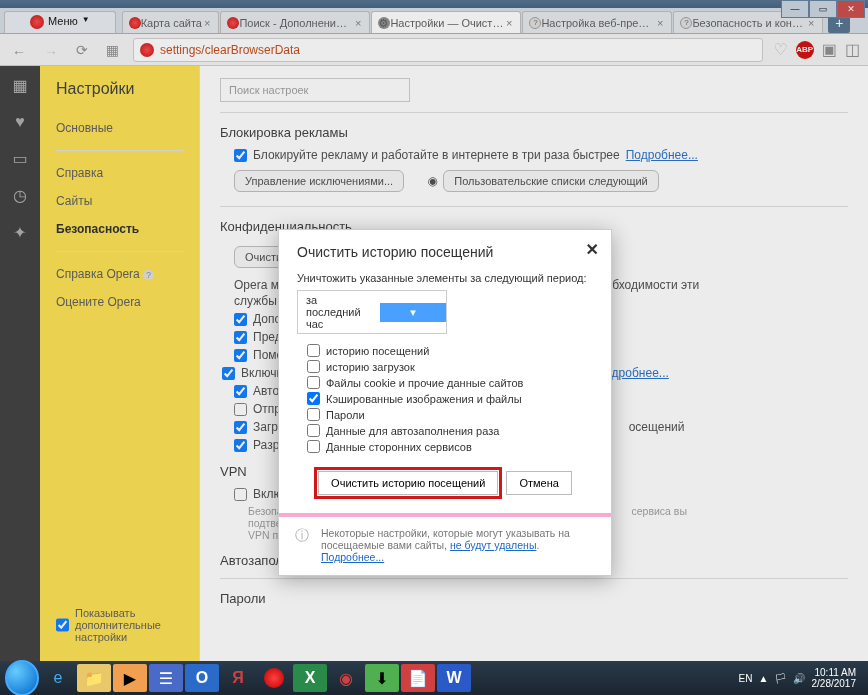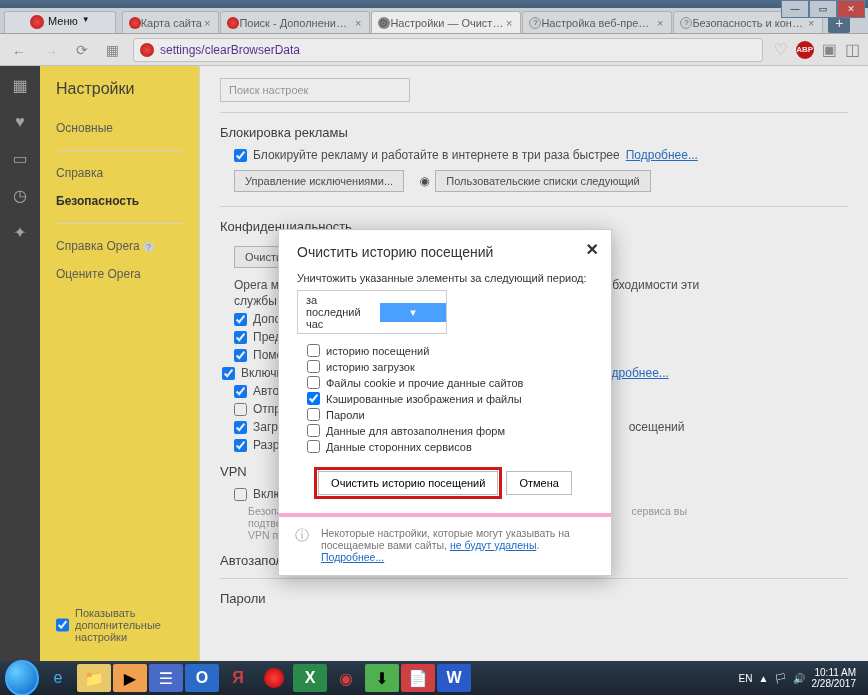--- a/index.html
+++ b/index.html
@@ -45,21 +45,21 @@
 .side-sep { height: 1px; background: #e0e0e0; margin: 8px 16px; }
 .side-check { position: absolute; bottom: 52px; left: 52px; font-size: 11px; color: #555; display: flex; gap: 6px; padding-left: 4px; }
 .side-check input { accent-color: #0076ff; }
 
 .content { flex: 1; background: #fff; padding: 12px 20px; overflow: hidden; position: relative; font-size: 12px; color: #444; }
 .search-settings { width: 190px; height: 24px; border: 1px solid #ccc; padding: 0 8px; font-size: 11px; color: #999; display:flex; align-items:center; }
 .sect-hr { border: none; border-top: 1px solid #ddd; margin: 10px 0; }
 .sect-title { font-size: 13px; color: #333; margin: 12px 0 8px; font-weight: normal; }
 .row { display: flex; align-items: center; gap: 6px; margin: 4px 0 4px 14px; }
 .row input[type=checkbox] { accent-color: #0076ff; }
-.btn { display: inline-block; border: 1px solid #bbb; background: #f7f7f7; padding: 4px 10px; font-size: 11px; border-radius: 0; margin: 4px 6px 4px 14px; }
+.btn { display: inline-block; border: 1px solid #bbb; background: #f7f7f7; padding: 4px 10px; font-size: 11px; border-radius: 6px; margin: 4px 14px 4px 14px; }
 .link { color: #1a68c8; text-decoration: underline; cursor: pointer; }
 .radio-dot { margin-left: 6px; }
 
 
 .dimmer { position: absolute; inset: 0; background: rgba(128,128,128,0.15); pointer-events: none; }
 
 
 .modal { position: absolute; left: 278px; top: 229px; width: 334px; background: #fff; box-shadow: 0 4px 20px rgba(0,0,0,0.3); border: 1px solid #ccc; font-size: 11px; color: #333; z-index: 10; }
 .modal-inner { padding: 14px 18px 10px; }
 .modal h2 { font-size: 14px; font-weight: normal; margin-bottom: 12px; }
@@ -129,21 +129,21 @@
   <div class="newtab">+</div>
 </div>
 
 <div class="addrbar">
   <span class="nav-arrow">←</span>
   <span class="nav-arrow" style="color:#ccc">→</span>
   <span class="nav-arrow">⟳</span>
   <span class="nav-arrow">▦</span>
   <div class="addr-field">
     <span class="addr-ico opera-o" style="width:14px;height:14px"></span>
-    <span style="color:#4c1d95">settings/clearBrowserData</span>
+    <span style="color:#c2410c">settings/clearBrowserData</span>
   </div>
   <div class="addr-end">
     <span style="color:#bbb">♡</span>
     <span class="abp">ABP</span>
     <span style="color:#888">▣</span>
     <span style="color:#888">◫</span>
   </div>
 </div>
 
 <div class="main">
@@ -153,20 +153,21 @@
     <div>▭</div>
     <div>◷</div>
     <div>✦</div>
   </div>
 
   <div class="sidebar">
     <h1>Настройки</h1>
     <div class="side-item">Основные</div>
     <div class="side-sep"></div>
     <div class="side-item">Справка</div>
+    <div class="side-item">Сайты</div>
     <div class="side-item active">Безопасность</div>
     <div class="side-sep"></div>
     <div class="side-item"><span>Справка Opera</span> <span style="background:#ddd;border-radius:50%;padding:0 3px;font-size:9px;color:#888">?</span></div>
     <div class="side-item">Оцените Opera</div>
   </div>
 
   <div class="content">
     <div class="search-settings">Поиск настроек</div>
     <hr class="sect-hr">
 
@@ -278,21 +279,21 @@
         <label class="chk">
           <input type="checkbox" checked="" style="">
           <span>Кэшированные изображения и файлы</span>
         </label>
         <label class="chk">
           <input type="checkbox" style="">
           <span>Пароли</span>
         </label>
         <label class="chk">
           <input type="checkbox" style="">
-          <span>Данные для автозаполнения форм</span>
+          <span>Данные для автозаполнения раза</span>
         </label>
         <label class="chk">
           <input type="checkbox" style="">
           <span>Данные сторонних сервисов</span>
         </label>
       </div>
     <div class="modal-actions">
       <button class="modal-btn primary">Очистить историю посещений</button>
       <button class="modal-btn">Отмена</button>
     </div>

